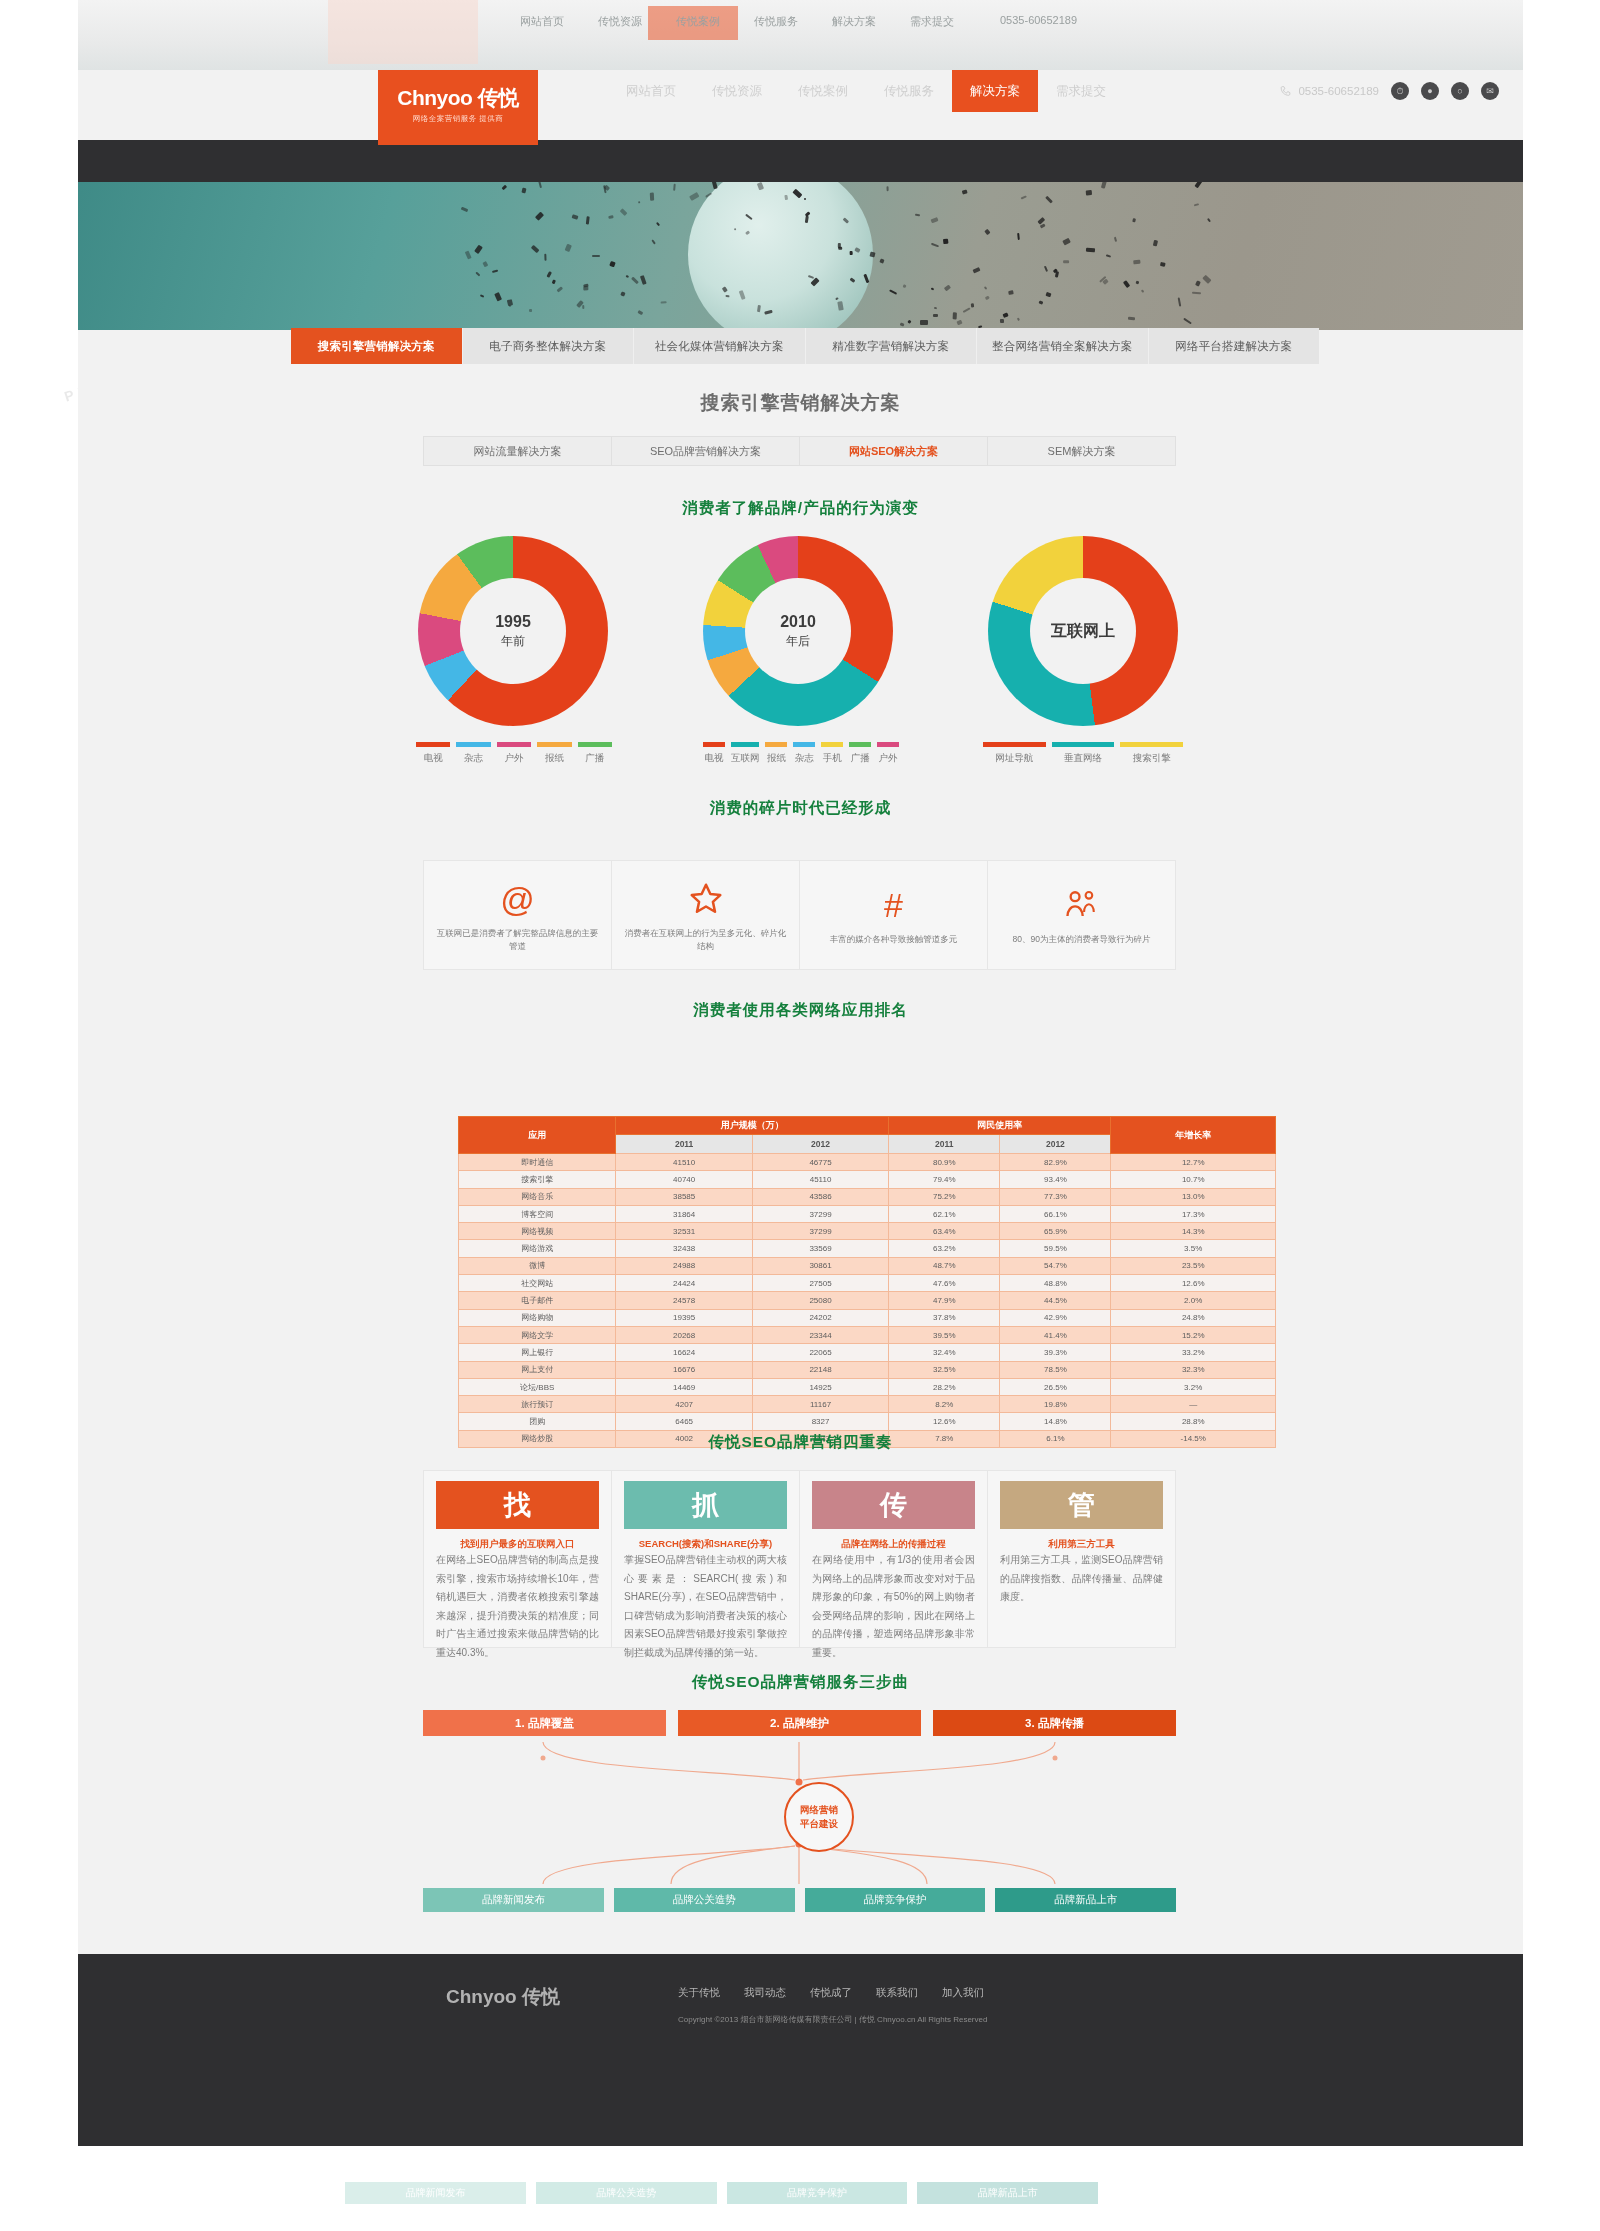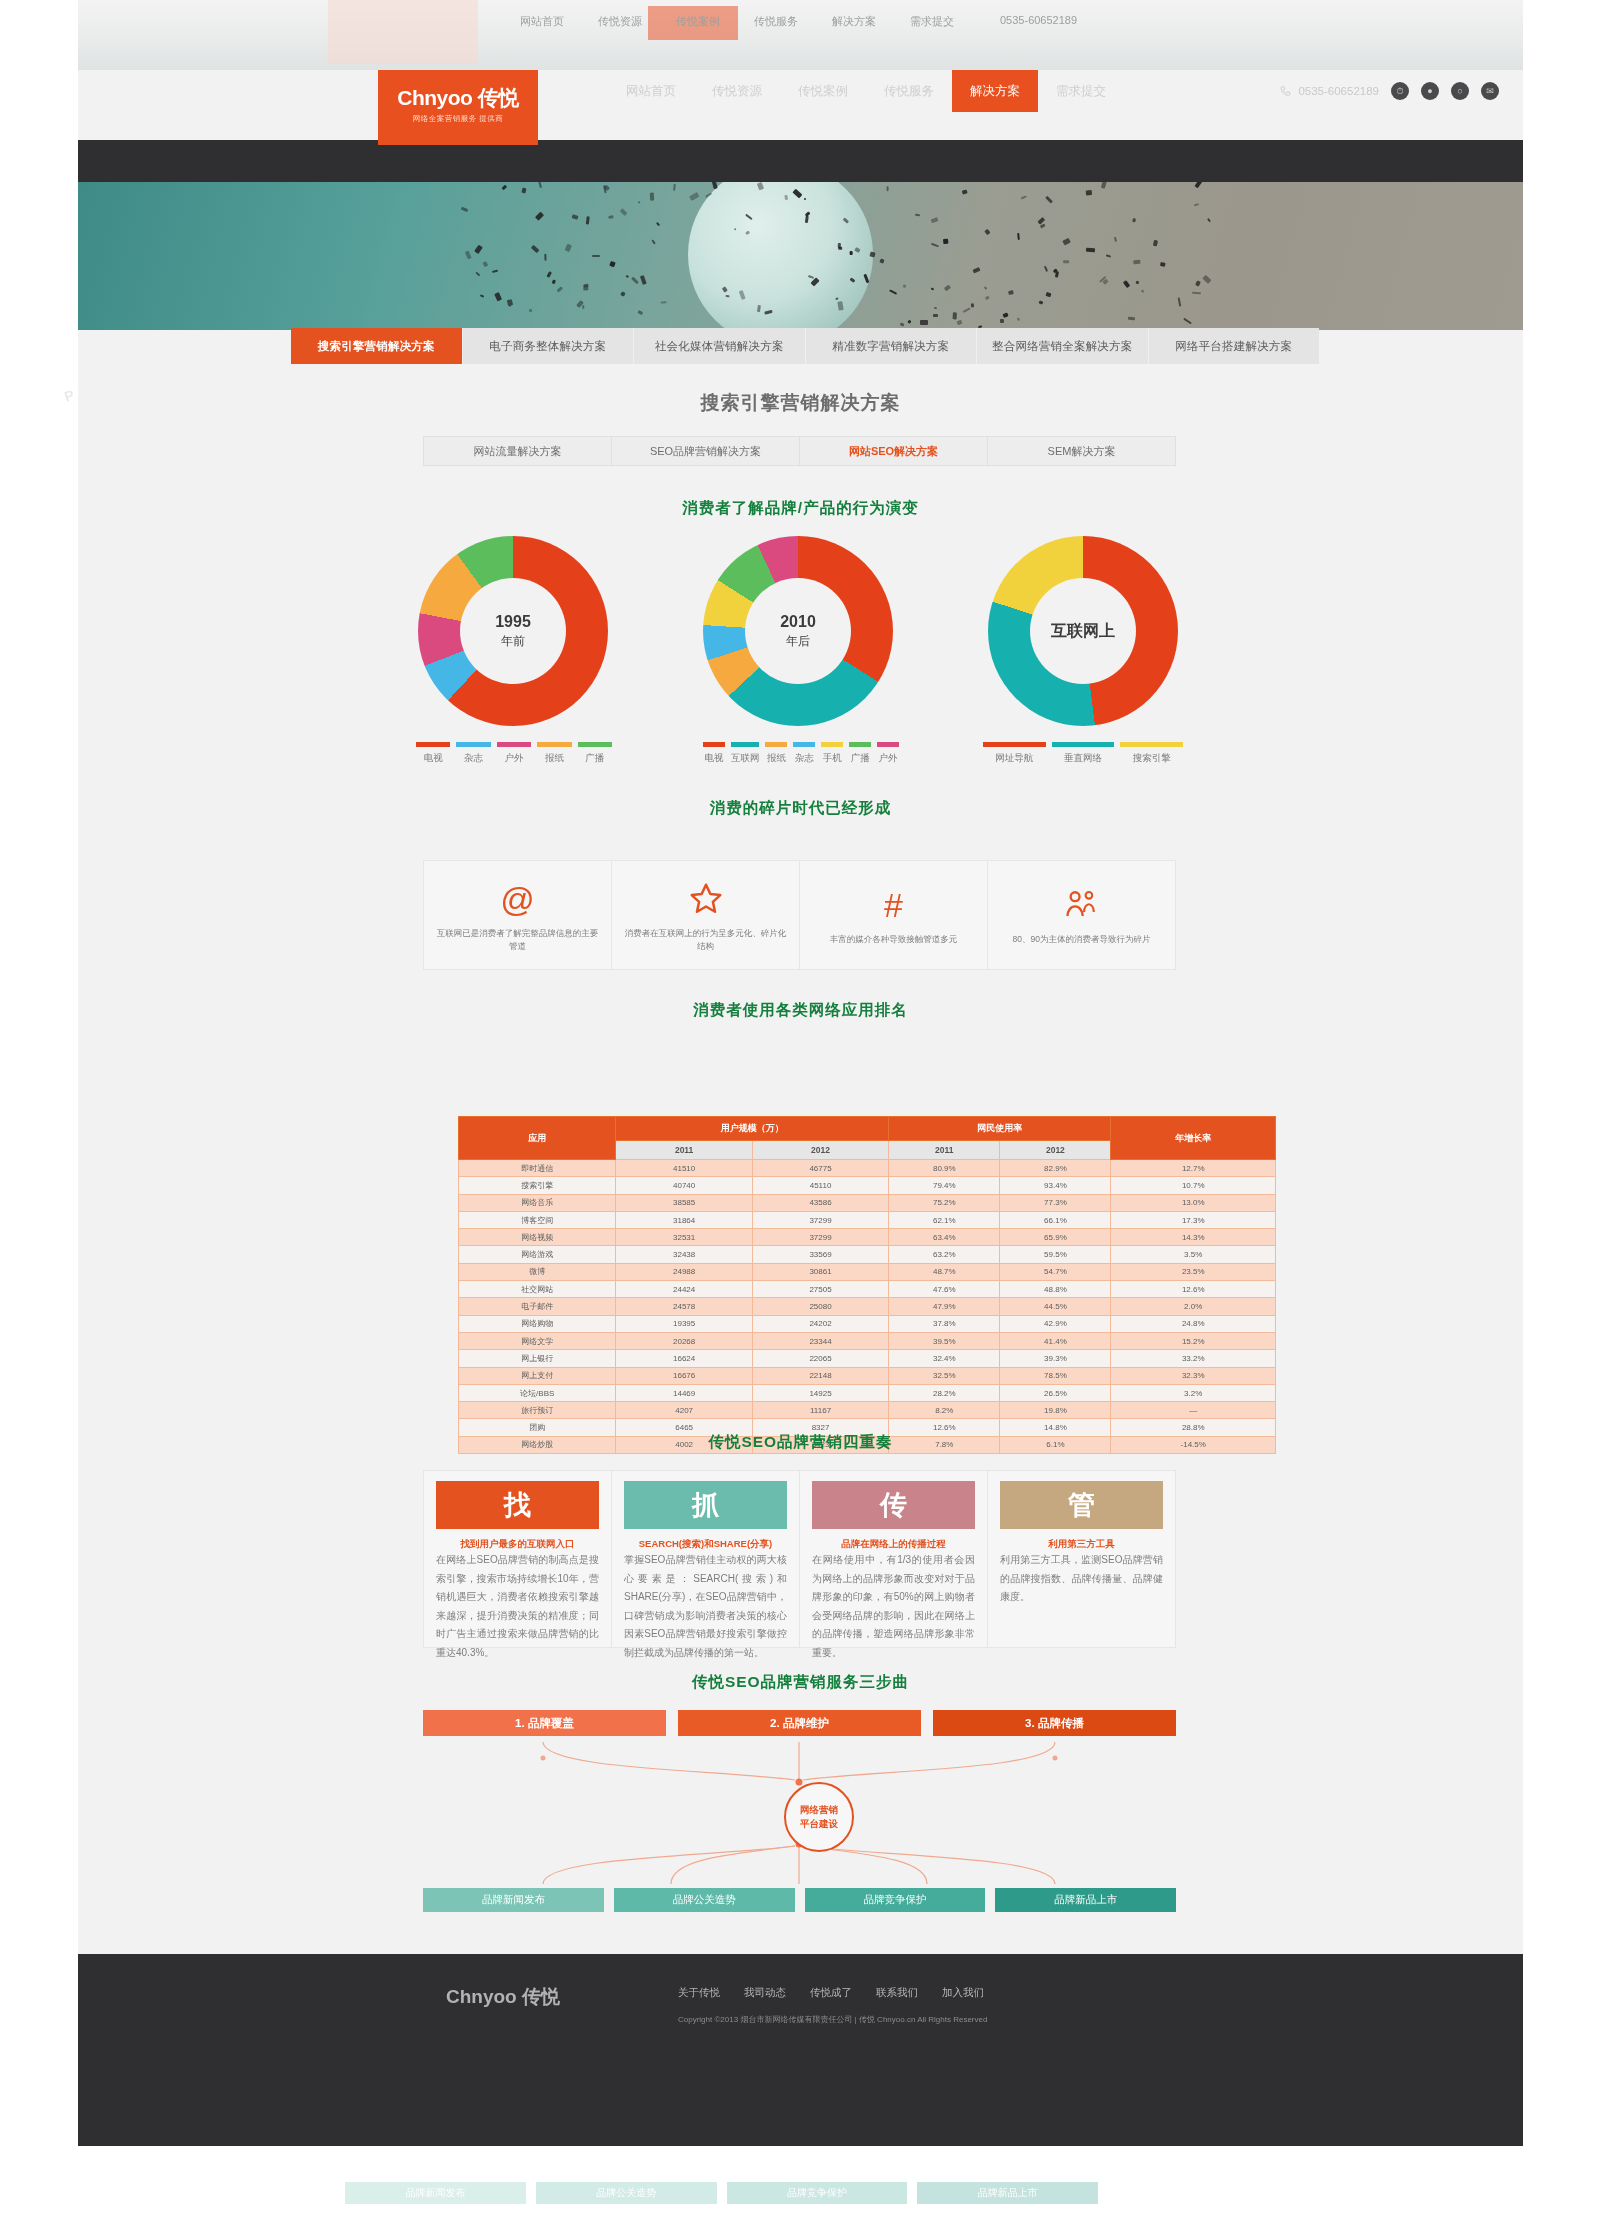--- a/index.html
+++ b/index.html
@@ -89,21 +89,21 @@
   #icards .ic { flex:1; border-right:1px solid #e6e6e6; display:flex; flex-direction:column;
     align-items:center; justify-content:center; padding:6px 10px; }
   #icards .ic:last-child { border-right:none; }
   #icards .glyph { color:#e4521f; font-size:34px; line-height:1; height:44px; display:flex; align-items:center;}
   #icards .cap { margin-top:6px; font-size:8.5px; color:#7d7d7d; text-align:center; line-height:1.55; }
 
   
   #dtable { position:absolute; left:380px; top:1046px; width:818px;
     border-collapse:collapse; font-size:8px; color:#5e5e5e; }
   #dtable th, #dtable td { border:1px solid #f3b999; text-align:center; height:17.3px; padding:0 2px; }
-  #dtable thead tr.h1 th { background:#e4521f; color:#fff; font-size:9px; font-weight:bold; height:24px;
+  #dtable thead tr.h1 th { background:#e4521f; color:#fff; font-size:9px; font-weight:bold; height:18px;
     border-color:#e8702f; }
   #dtable thead tr.h2 th { background:#e6e6e6; color:#555; font-size:8.5px; font-weight:bold; height:19px;
     border-color:#f3b999; }
   #dtable tbody tr:nth-child(odd) td { background:#fbd8c5; }
   #dtable tbody tr:nth-child(even) td { background:#f6f2f0; }
 
   
   #quad { position:absolute; left:345px; top:1400px; width:753px; height:178px;
     display:flex; background:#f6f6f6; border:1px solid #e6e6e6; }
   #quad .qb { flex:1; border-right:1px solid #e6e6e6; padding:10px 12px 10px; }

